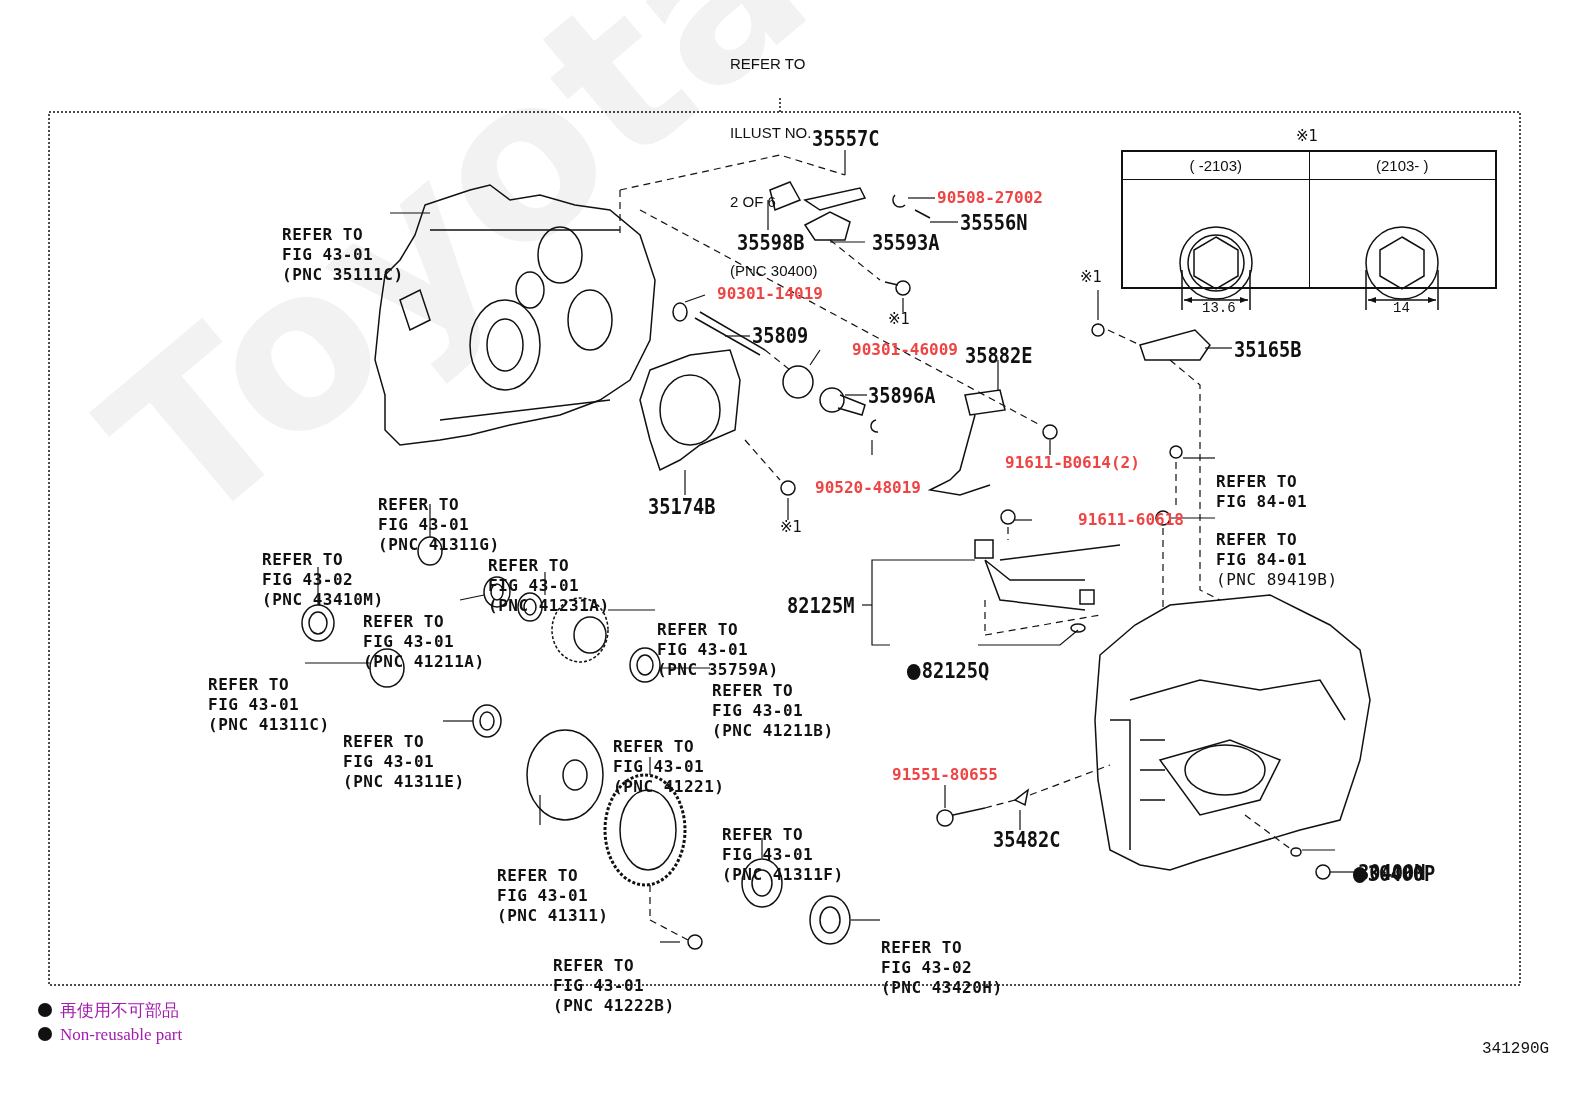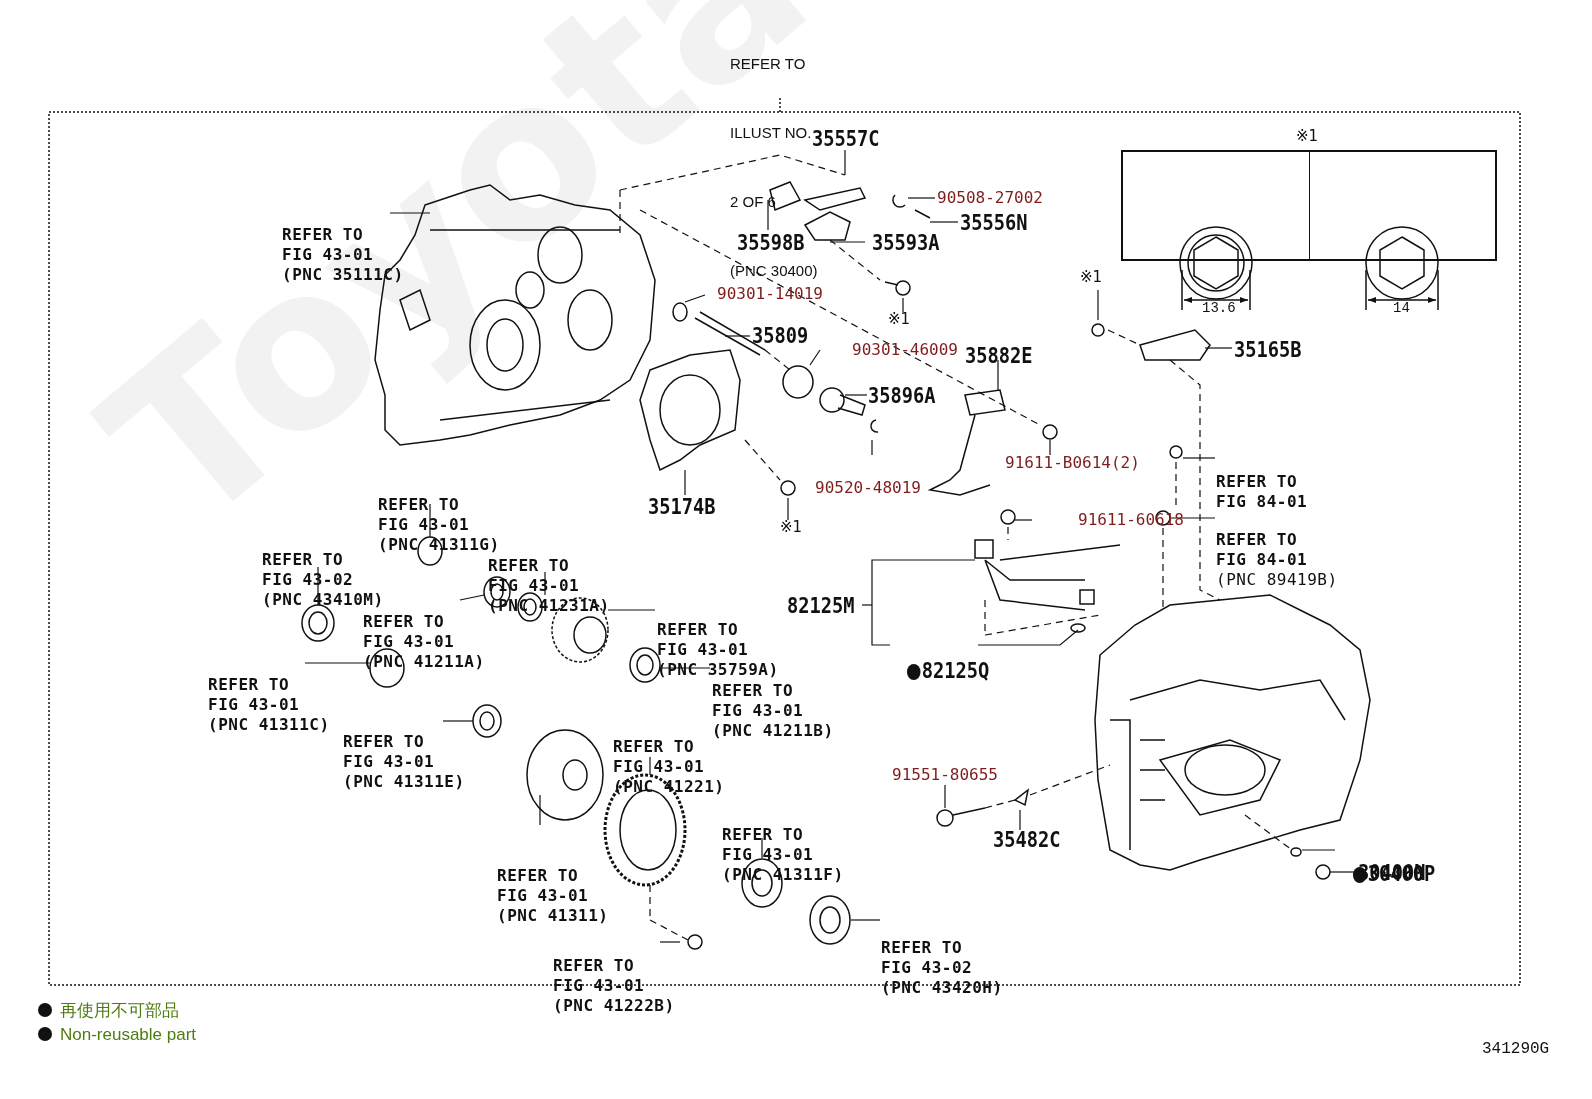--- a/index.html
+++ b/index.html
@@ -4,23 +4,23 @@
 <style>
   html, body { margin: 0; padding: 0; background: #ffffff; }
   body { width: 1592px; height: 1099px; position: relative; overflow: hidden;
          font-family: "DejaVu Sans Mono", "Liberation Mono", monospace; color: #111; }
   #canvas { position: absolute; left: 0; top: 0; width: 1592px; height: 1099px; }
   .lbl { position: absolute; font-family: "DejaVu Sans Mono", "Liberation Mono", monospace;
          font-weight: bold; font-size: 16px; line-height: 20px; white-space: pre; color: #111; letter-spacing: 0.5px; }
   .pn  { position: absolute; font-family: "DejaVu Sans Mono", "Liberation Mono", monospace;
          font-weight: bold; font-size: 22px; line-height: 24px; white-space: pre; color: #111; transform: scaleX(0.85); transform-origin: left top; }
   .pns { position: absolute; font-family: "DejaVu Sans Mono", "Liberation Mono", monospace;
-         font-weight: normal; font-size: 16px; line-height: 20px; white-space: pre; color: #7f1d1d; }
+         font-weight: bold; font-size: 16px; line-height: 20px; white-space: pre; color: #ef4444; }
   .ref-top { position: absolute; font-family: "Liberation Sans", sans-serif; font-size: 15px; line-height: 23px; white-space: pre; color:#111; }
-  .legend { position: absolute; font-family: Liberation Sans, sans-serif; font-size: 17px; line-height: 24px; color:#4d7c0f; }
+  .legend { position: absolute; font-family: Liberation Serif, serif; font-size: 17px; line-height: 24px; color:#a21caf; }
   .legend .dot { display:inline-block; width:14px; height:14px; border-radius:50%; background:#111; margin-right:8px; vertical-align:-1px; }
   .code { position:absolute; font-family: Liberation Mono, monospace; font-size: 16px; color:#111; }
   .dotmark { display:inline-block; width:16px; height:16px; border-radius:50%; background:#111; vertical-align:-2px; margin-right:2px; }
   table.fast { position:absolute; left:1121px; top:150px; width:376px; border-collapse:collapse; border:2px solid #111; }
   table.fast td { border:1.5px solid #111; text-align:center; font-family: "DejaVu Sans Mono", "Liberation Mono", monospace;
                   font-size:15px; font-weight:bold; padding:0; }
   table.fast tr.r1 td { height:27px; font-weight:normal; font-family: "Liberation Sans", sans-serif; }
   table.fast tr.r2 td { height:31px; }
   table.fast tr.r3 td { height:107px; }
   .mark { position:absolute; font-family: "DejaVu Sans", sans-serif; font-size:15px; color:#111; }
@@ -217,20 +217,24 @@
 <div class="ref-top" style="left:730px; top:6px;">
   <div>REFER TO</div>
   <div>ILLUST NO.</div>
   <div>2 OF 6</div>
   <div>(PNC 30400)</div>
 </div>
 
 <div class="mark" style="left:1296px; top:127px;">※1</div>
 <table class="fast">
   <tbody>
+      <tr class="r1">
+    <td>(      -2103)</td>
+    <td>(2103-      )</td>
+  </tr>
   <tr class="r3">
         <td></td>
         <td></td>
       </tr>
 </tbody>
   </table>
 <div class="code" style="left:1202px; top:300px; font-size:14px;">13.6</div>
 <div class="code" style="left:1393px; top:300px; font-size:14px;text-align:center;">14</div>
 
 <div class="pn" style="left:812px; top:127px;">35557C</div>

